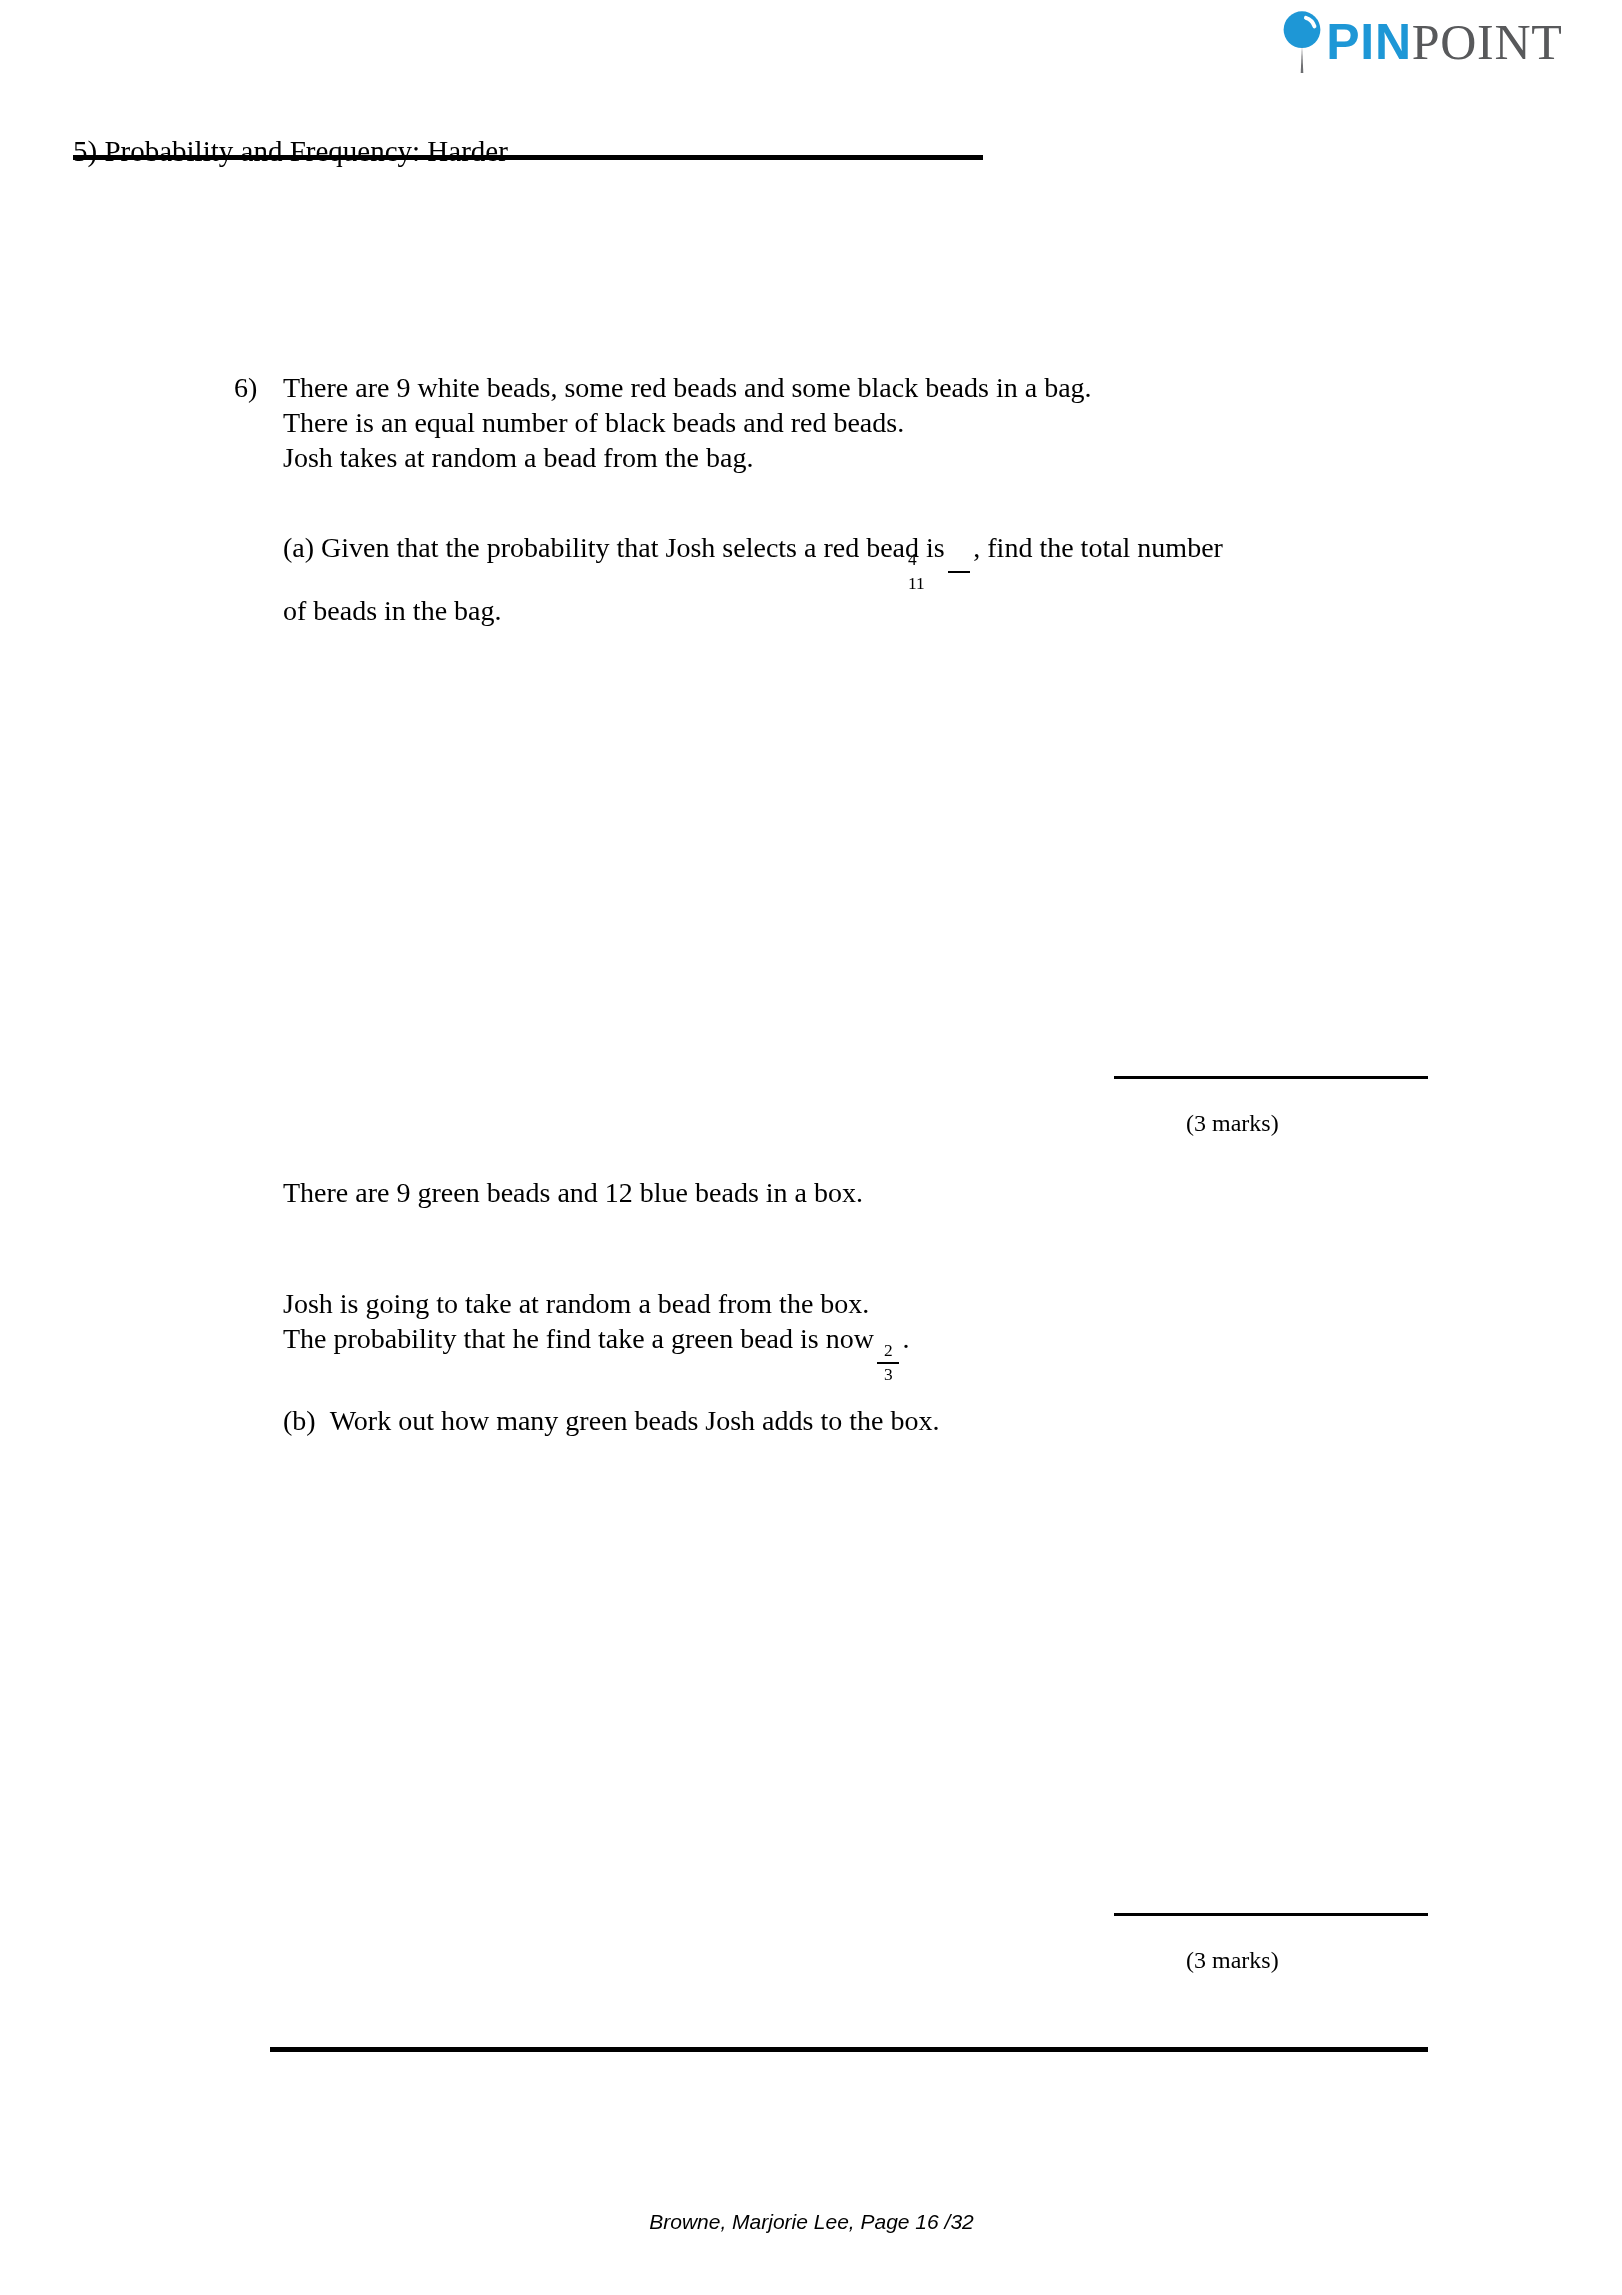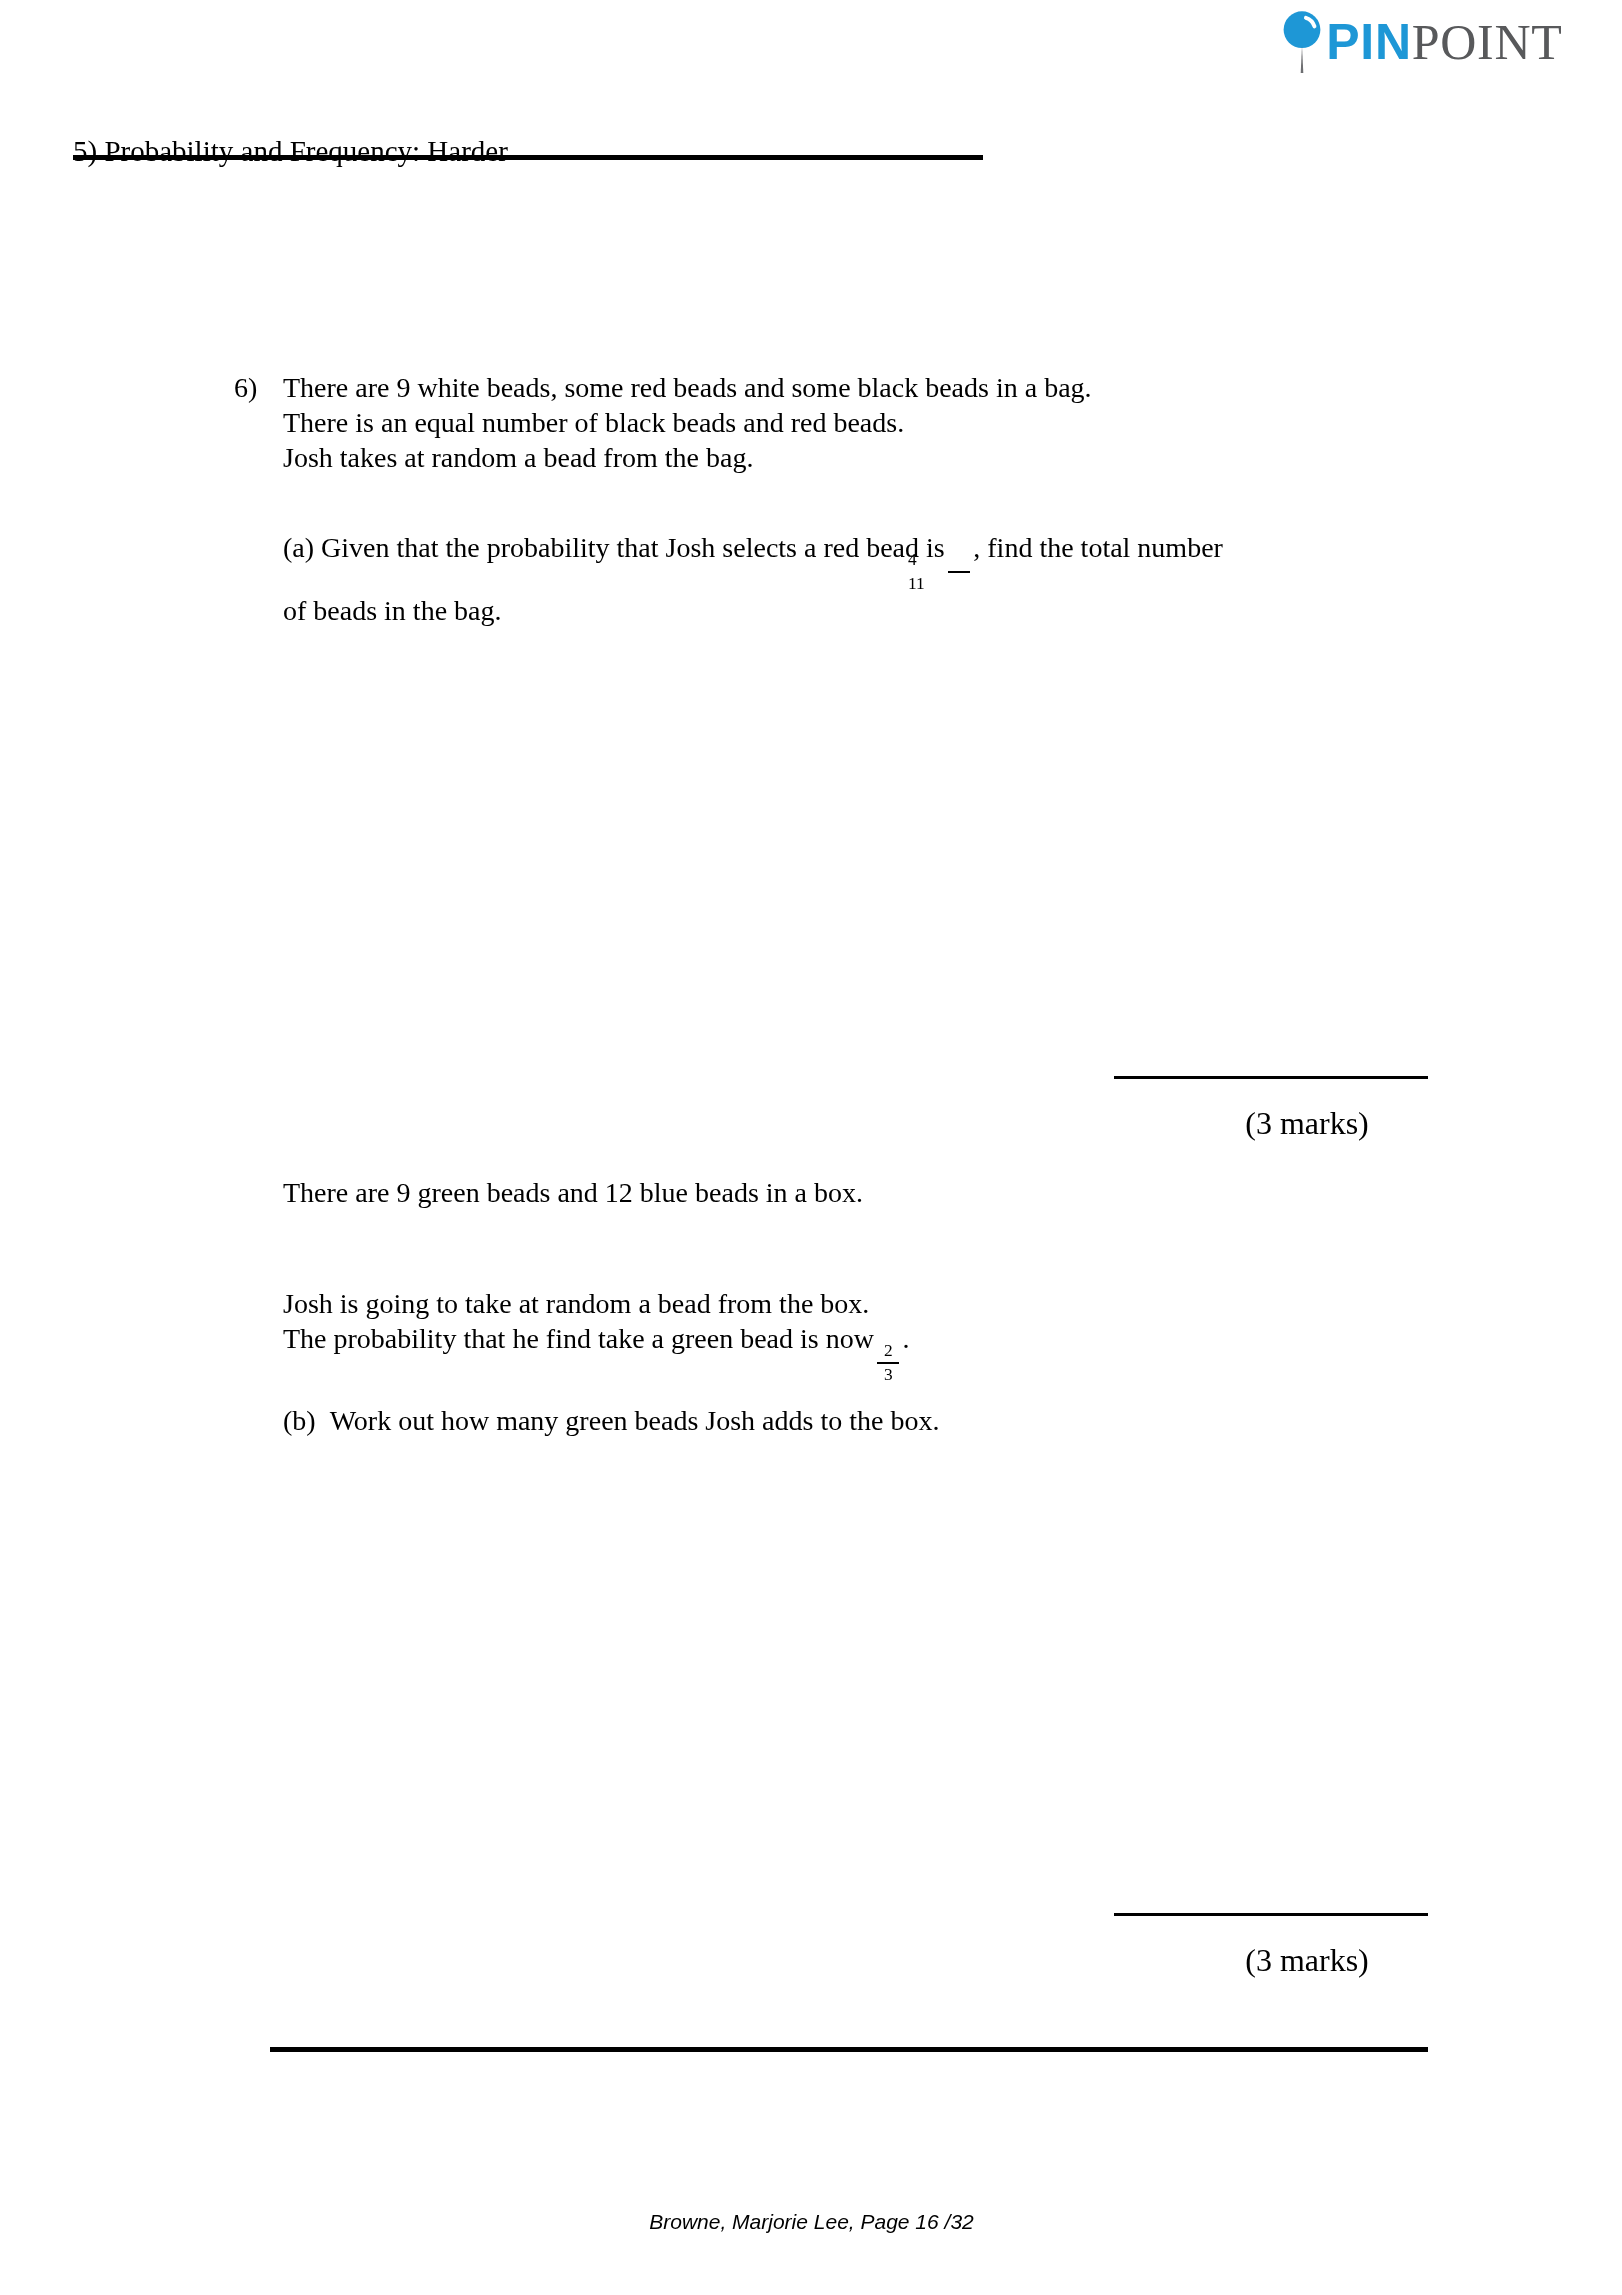--- a/index.html
+++ b/index.html
@@ -117,25 +117,25 @@
     height: 3.3px;
     background: #000000;
     left: 1114px;
     width: 314px;
   }
   #answer-line-a { top: 1076px; }
   #answer-line-b { top: 1913px; }
 
   .marks {
     position: absolute;
-    font-size: 32px;
+    font-size: 24px;
     line-height: 35px;
     left: 1186px;
     width: 242px;
-    text-align: center;
+    text-align: left;
     white-space: nowrap;
   }
   #marks-a { top: 1106px; }
   #marks-b { top: 1943px; }
 
   
   .bottom-rule {
     position: absolute;
     top: 2047px;
     left: 270px;

